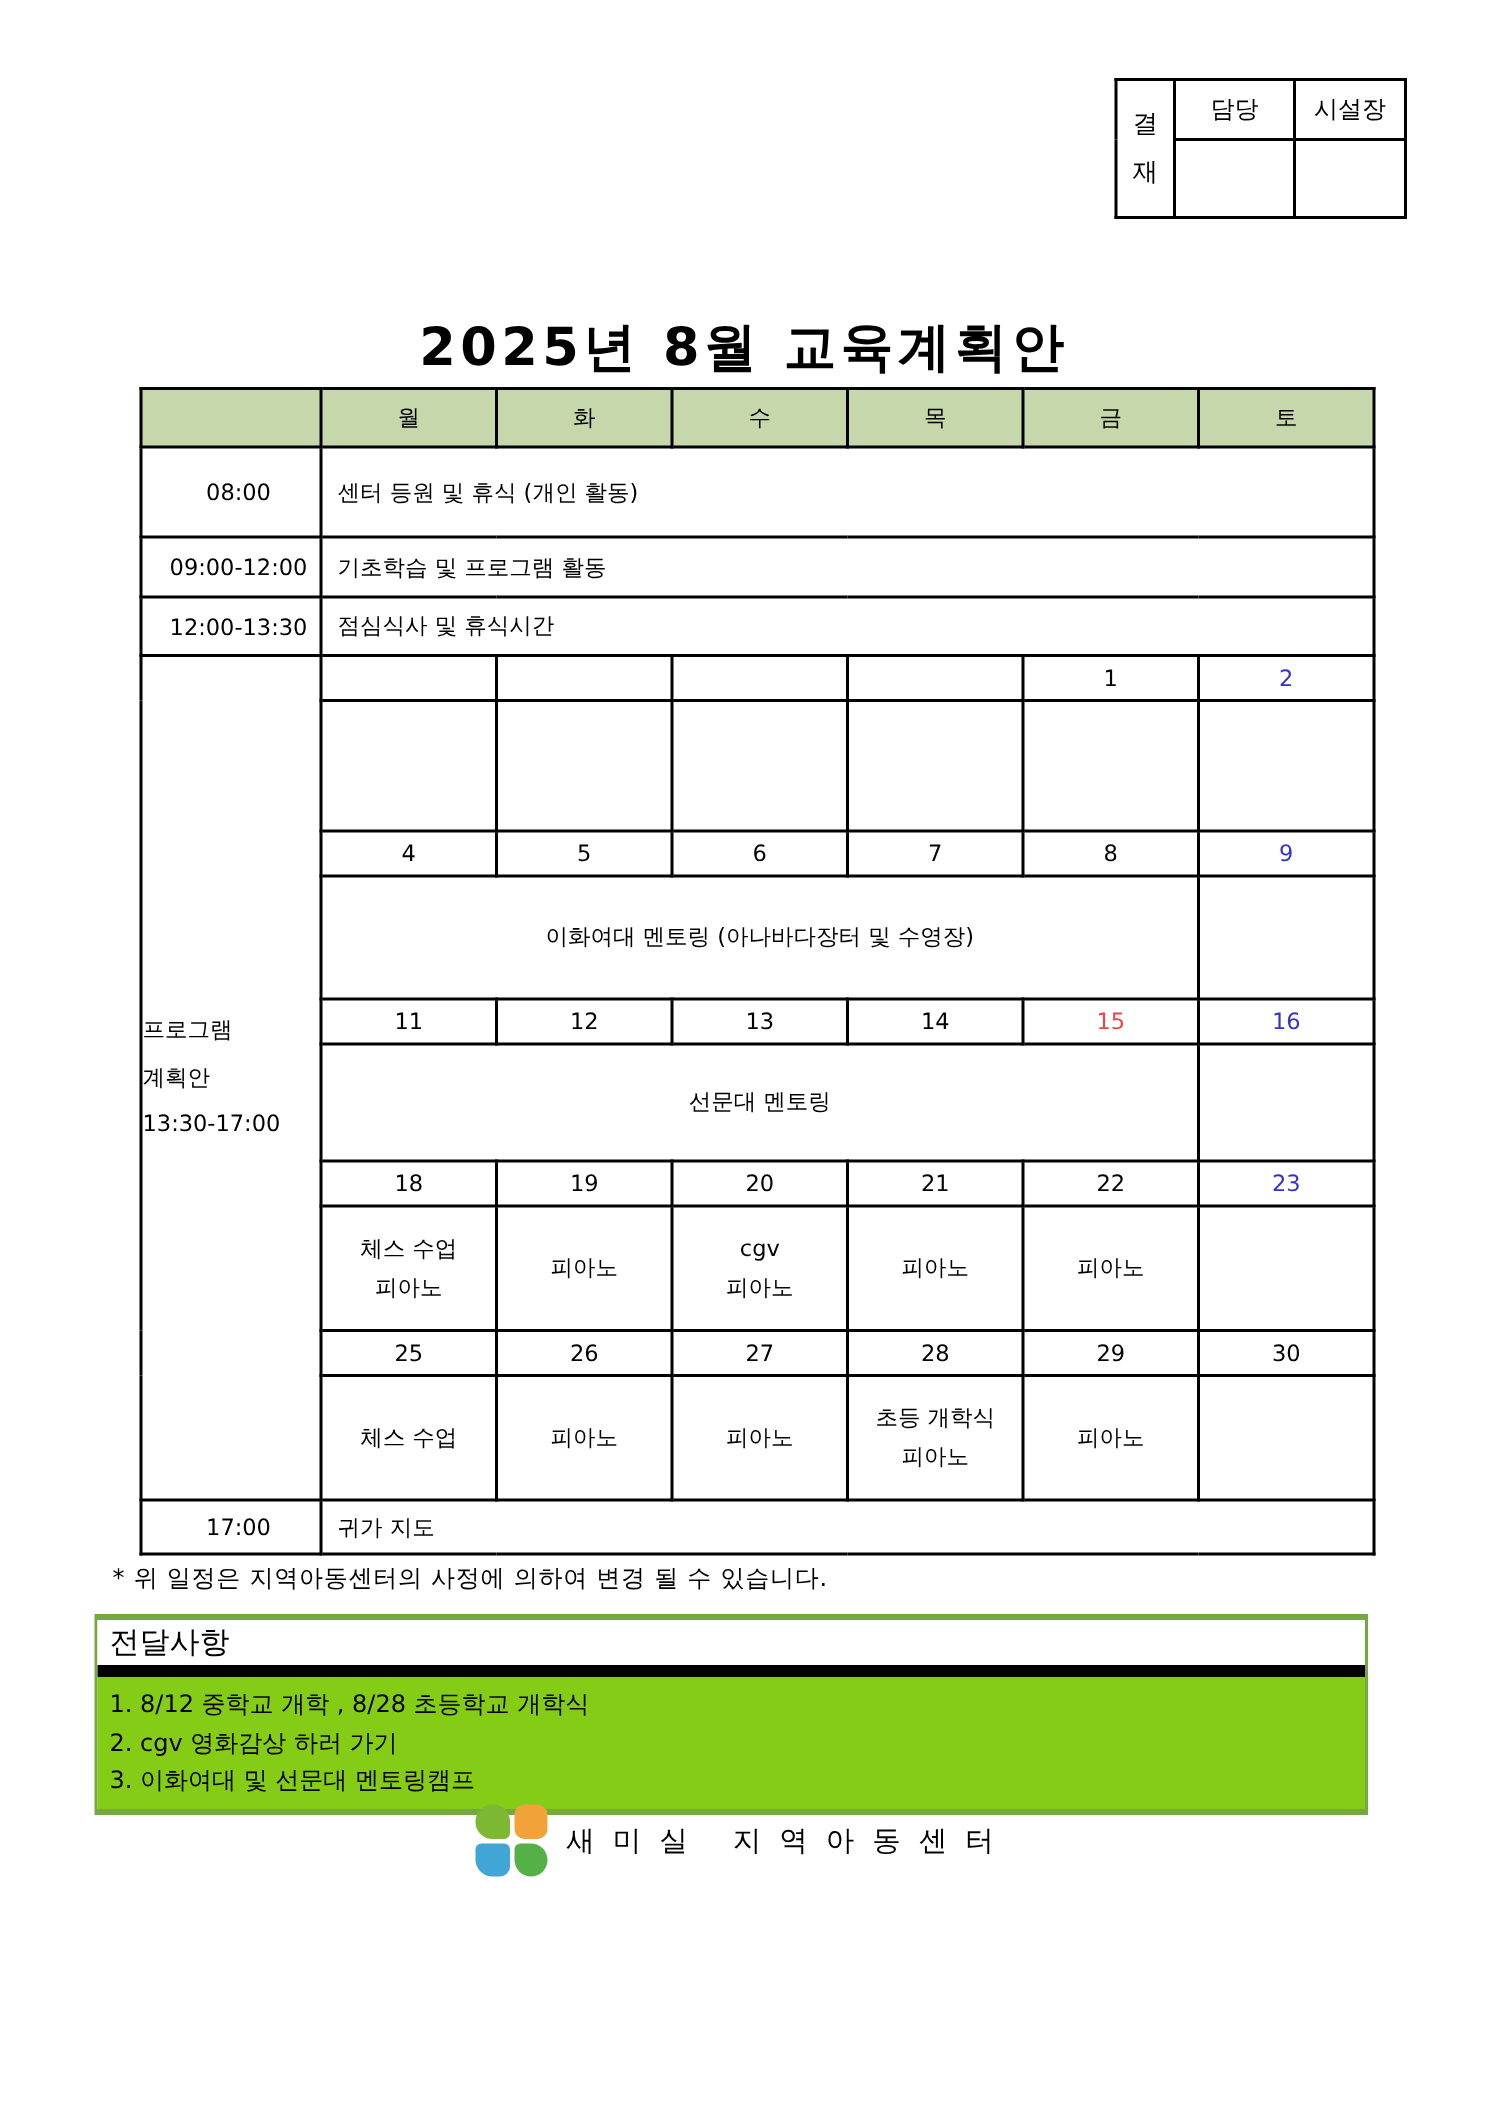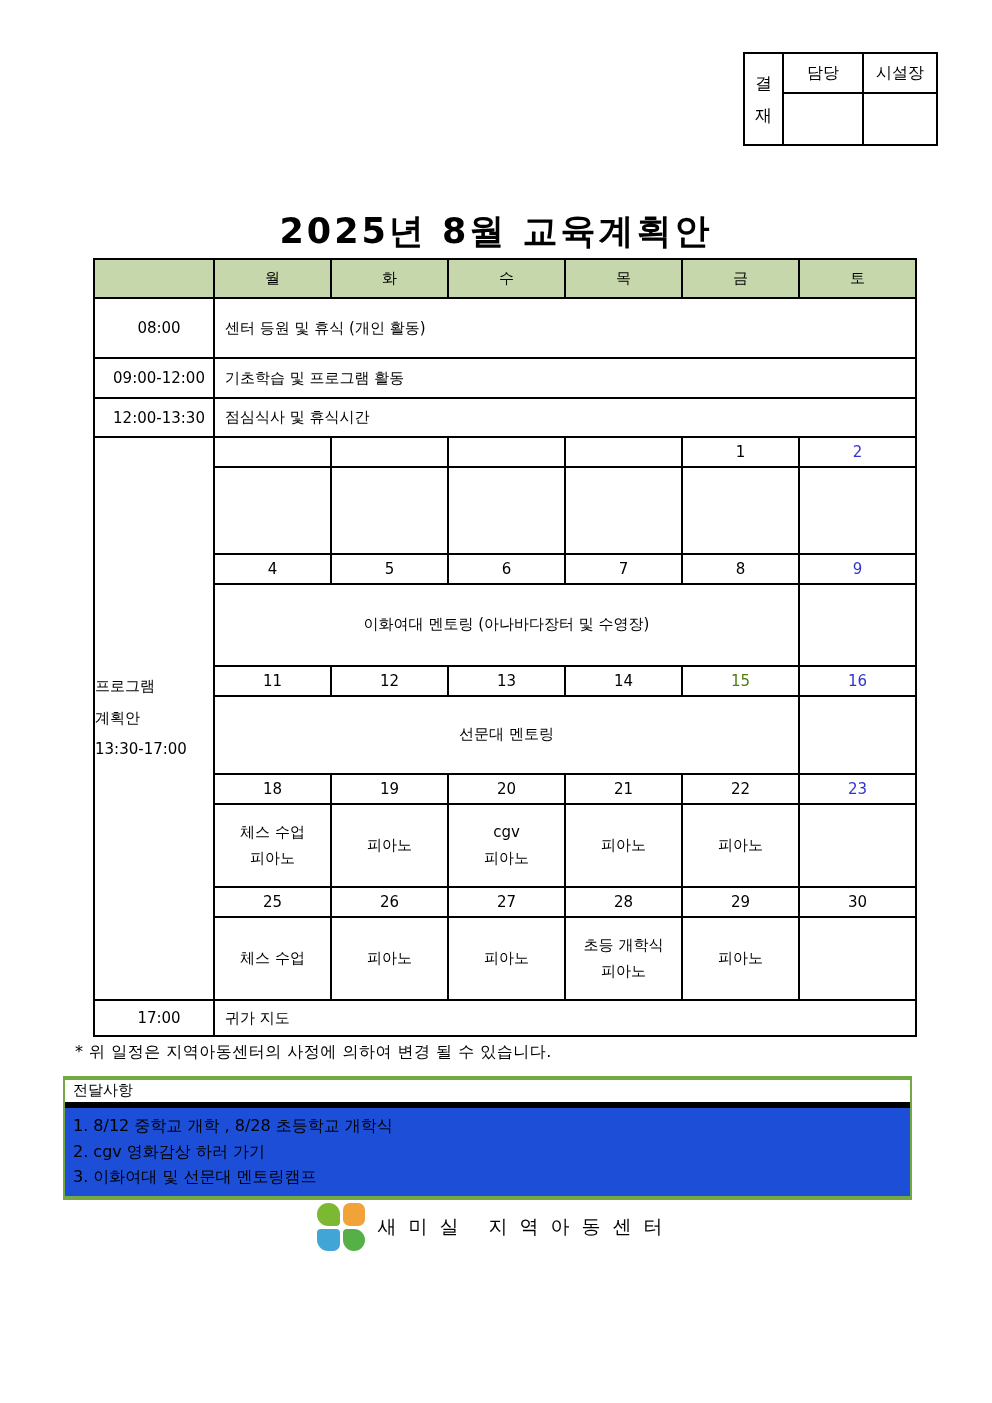--- a/index.html
+++ b/index.html
@@ -33,31 +33,31 @@
   .row-dates { height:30px; }
   .row-w1c { height:87px; }
   .row-w2c { height:82px;margin-top:35px; }
   .row-w3c { height:78px; }
   .row-w4c { height:83px; }
   .row-w5c { height:83px; }
   .date { text-align:center; }
   .cellc { text-align:center; white-space:pre-line; line-height:1.7; }
   .program { text-align:left; padding-left:10px; line-height:2.1; font-size:15px; white-space:pre-line; }
   .c-blue { color:#3333cc; }
-  .c-red  { color:#4d7c0f; }
+  .c-red  { color:#ef4444; }
 
   
   .footnote { position:absolute; left:75px; top:1042px; font-size:16px; letter-spacing:0.5px; }
 
   
   .notice { position:absolute; left:63px; top:1076px; width:845px;
             border:2px solid #74a842; border-top-width:4px; border-bottom-width:4px; }
-  .notice-header { background:#ffffff; border-bottom:6px solid #000000;
-                   padding:1px 8px 2px 8px; font-size:15px; }
-  .notice-body { background:#1d4ed8; padding:5px 8px 6px 8px; font-size:16px; }
+  .notice-header { background:#ffffff; border-bottom:8px solid #000000;
+                   padding:1px 8px 2px 8px; font-size:20px; }
+  .notice-body { background:#84cc16; padding:5px 8px 6px 8px; font-size:16px; }
   .notice-item { line-height:1.6; }
 
   
   .brand { position:absolute; top:1203px; left:0; width:100%;
            display:flex; justify-content:center; align-items:center; gap:12px; }
   .logo { width:48px; height:48px; display:grid;
           grid-template-columns:1fr 1fr; grid-template-rows:1fr 1fr; gap:3px; }
   .logo .tl { background:#7cb832; border-radius:50% 50% 4px 50%; }
   .logo .tr { background:#f1a33a; border-radius:30%; }
   .logo .bl { background:#41a5d5; border-radius:4px 4px 30% 50%; }

